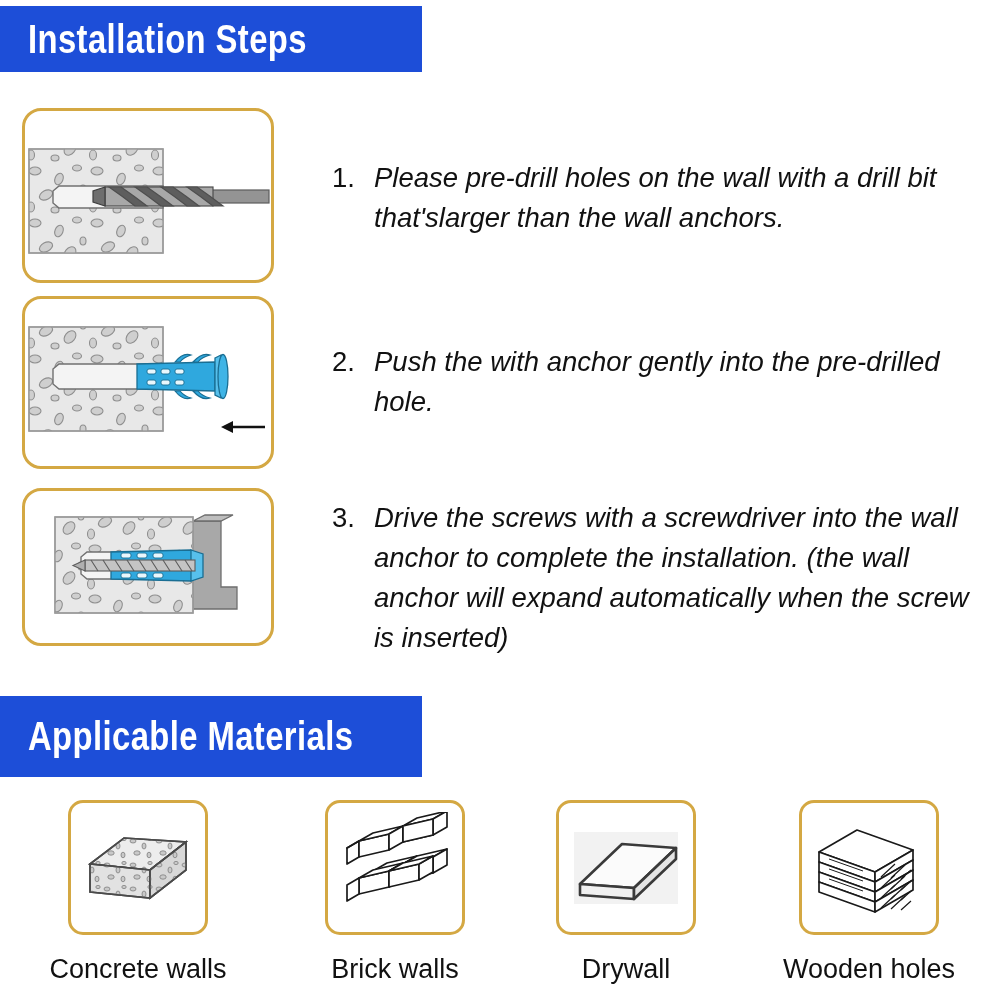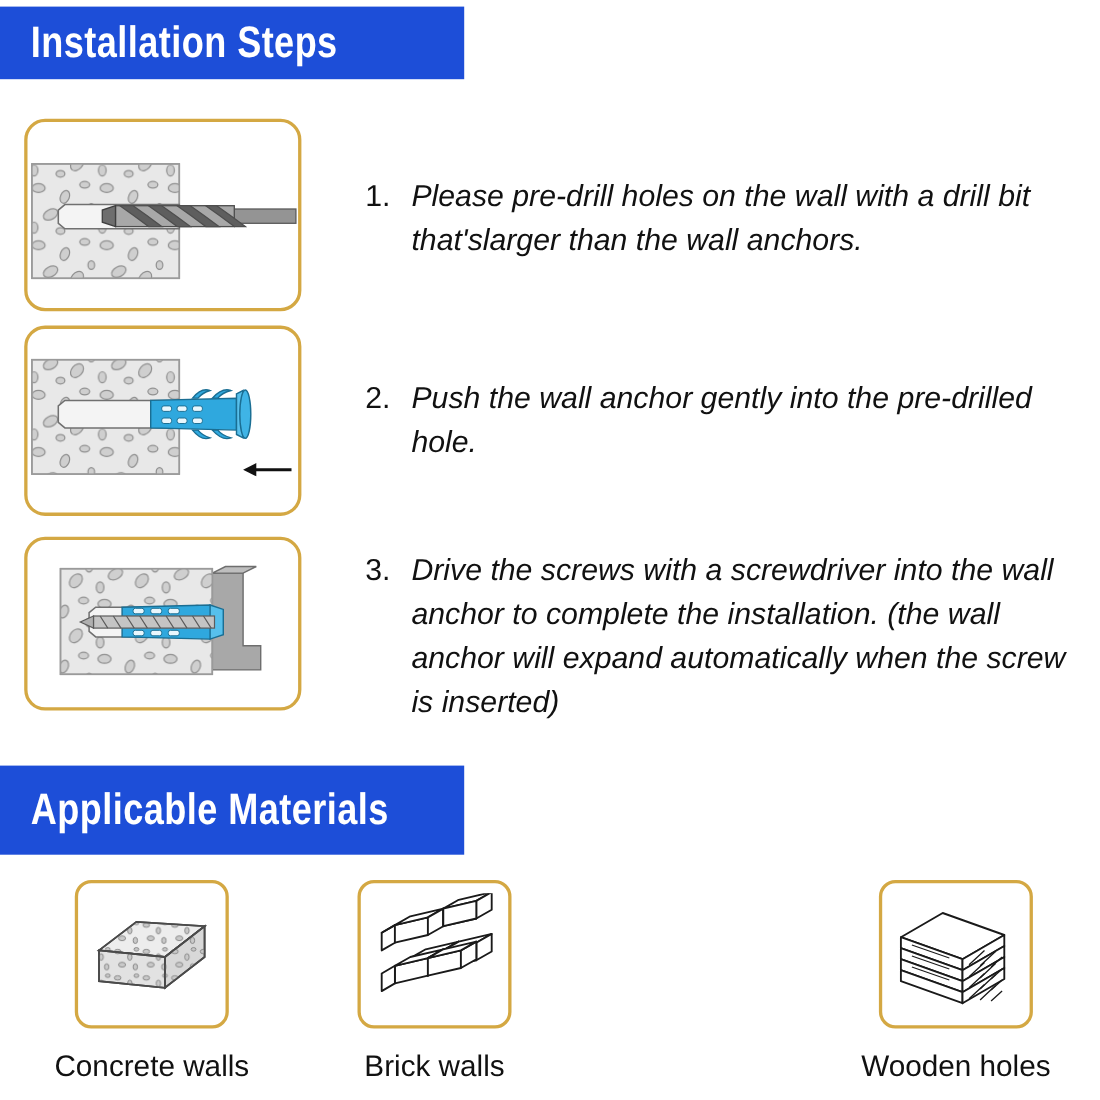--- a/index.html
+++ b/index.html
@@ -202,21 +202,21 @@
       </g>
 
       <g>
         <line x1="240" y1="128" x2="200" y2="128" stroke="#111111" stroke-width="2.6"></line>
         <path d="M196 128 L208 122 L208 134 Z" fill="#111111"></path>
       </g>
     </svg>
   </div>
   <div class="step-text" id="text-2">
     <span class="num">2.</span>
-    <span class="body">Push the wall anchor gently into the pre-drilled hole.</span>
+    <span class="body">Push the with anchor gently into the pre-drilled hole.</span>
   </div>
 
   <div class="illus-frame" id="illus-3">
     <svg width="246" height="152" viewBox="0 0 246 152">
       <defs>
         <pattern id="agg3" x="0" y="0" width="60" height="50" patternUnits="userSpaceOnUse">
           <ellipse cx="10" cy="8" rx="6" ry="4" fill="#CFCFCF" stroke="#8E8E8E" stroke-width="1.1"></ellipse>
           <ellipse cx="33" cy="15" rx="4" ry="6" fill="#CFCFCF" stroke="#8E8E8E" stroke-width="1.1" transform="rotate(22 33 15)"></ellipse>
           <ellipse cx="51" cy="5" rx="4.5" ry="3" fill="#CFCFCF" stroke="#8E8E8E" stroke-width="1.1"></ellipse>
           <ellipse cx="20" cy="31" rx="7" ry="4.5" fill="#CFCFCF" stroke="#8E8E8E" stroke-width="1.1" transform="rotate(-28 20 31)"></ellipse>
@@ -333,20 +333,34 @@
           <path d="M86 52 L100 44 L100 60 L86 68 Z"></path>
           <path d="M56 59 L70 51 L100 44 L86 52 Z"></path>
 
           <path d="M14 73 L26 66 L26 82 L14 89 Z"></path>
         </g>
       </svg>
     </div>
     <div class="mat-label">Brick walls</div>
   </div>
 
+  <div class="material" id="material-2">
+    <div class="mat-frame">
+      <svg width="124" height="112" viewBox="0 0 124 112">
+        <rect x="10" y="20" width="104" height="72" fill="#F2F2F2"></rect>
+
+        <path d="M16 72 L58 32 L112 36 L70 76 Z" fill="#FBFBFB" stroke="#3A3A3A" stroke-width="2.6" stroke-linejoin="round"></path>
+
+        <path d="M16 72 L70 76 L70 87 L16 83 Z" fill="#F0F0F0" stroke="#3A3A3A" stroke-width="2.6" stroke-linejoin="round"></path>
+
+        <path d="M70 76 L112 36 L112 47 L70 87 Z" fill="#E4E4E4" stroke="#3A3A3A" stroke-width="2.6" stroke-linejoin="round"></path>
+      </svg>
+    </div>
+    <div class="mat-label">Drywall</div>
+  </div>
 
   <div class="material" id="material-3">
     <div class="mat-frame">
       <svg width="124" height="112" viewBox="0 0 124 112">
         <g fill="#FFFFFF" stroke="#1A1A1A" stroke-width="1.7" stroke-linejoin="round">
 
           <path d="M12 40 L50 18 L106 38 L68 60 Z"></path>
 
           <path d="M12 40 L68 60 L68 70 L12 50 Z"></path>
 

